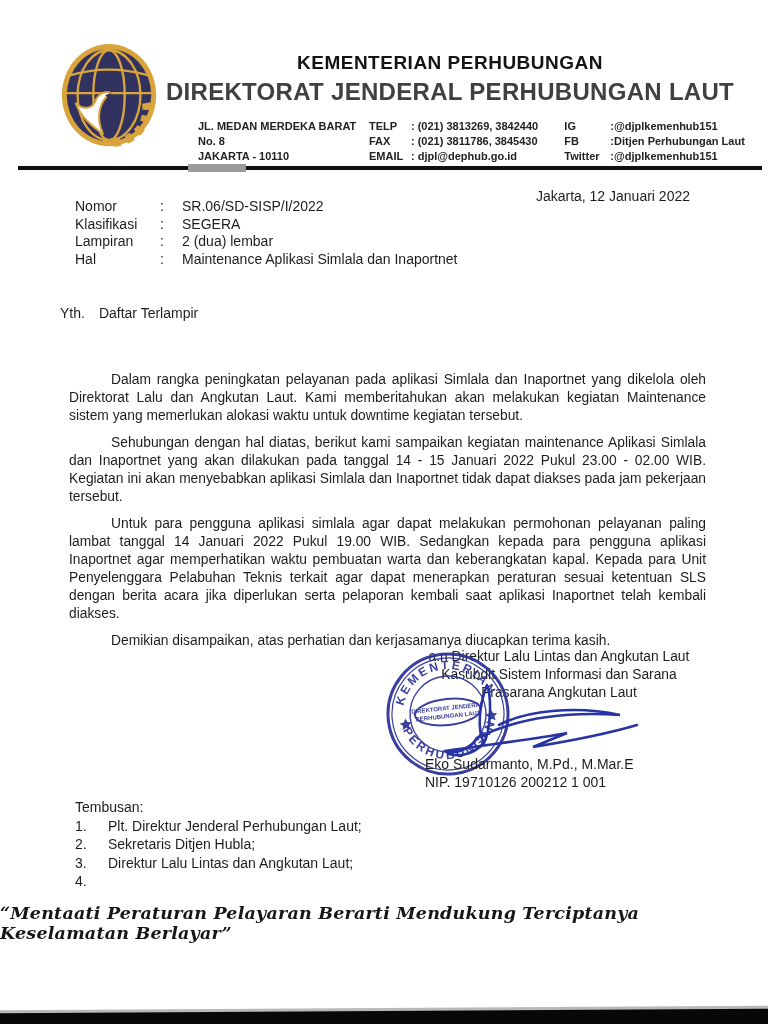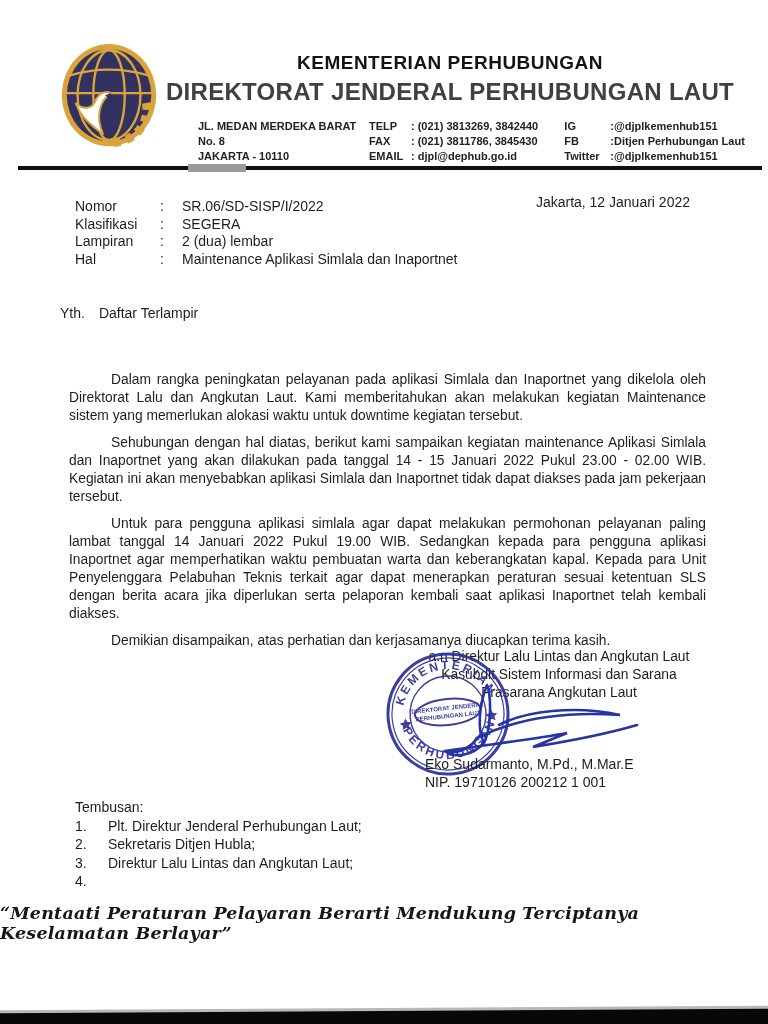--- a/index.html
+++ b/index.html
@@ -18,21 +18,21 @@
     display:flex;font-size:11px;font-weight:700;color:#222;line-height:15px;
   }
   .c-col1{width:175px;margin-left:28px;}
   .c-col2{width:200px;display:grid;grid-template-columns:38px auto;column-gap:4px;}
   .c-col3{width:190px;display:grid;grid-template-columns:42px auto;column-gap:4px;}
   .divider{position:absolute;left:18px;right:6px;top:166px;height:4px;background:#111;}
   .divider-smudge{position:absolute;left:188px;top:164px;width:58px;height:8px;background:#9a9a9a;}
   
   .meta{position:absolute;left:75px;top:198px;font-size:14px;line-height:17.5px;}
   .meta-row{display:grid;grid-template-columns:85px 22px auto;}
-  .date{position:absolute;right:78px;top:194px;font-size:14px;text-align:right;}
+  .date{position:absolute;right:78px;top:188px;font-size:14px;text-align:right;}
   .recipient{position:absolute;left:60px;top:305px;font-size:14px;}
   .recipient .yth{margin-right:14px;}
   
   .body-text{
     position:absolute;left:60px;right:53px;top:362px;
     font-size:13.8px;line-height:18px;text-align:justify;
   }
   .body-text p{margin:9px;text-indent:42px;}
   .body-text p.closing{margin-top:9px;}
   

